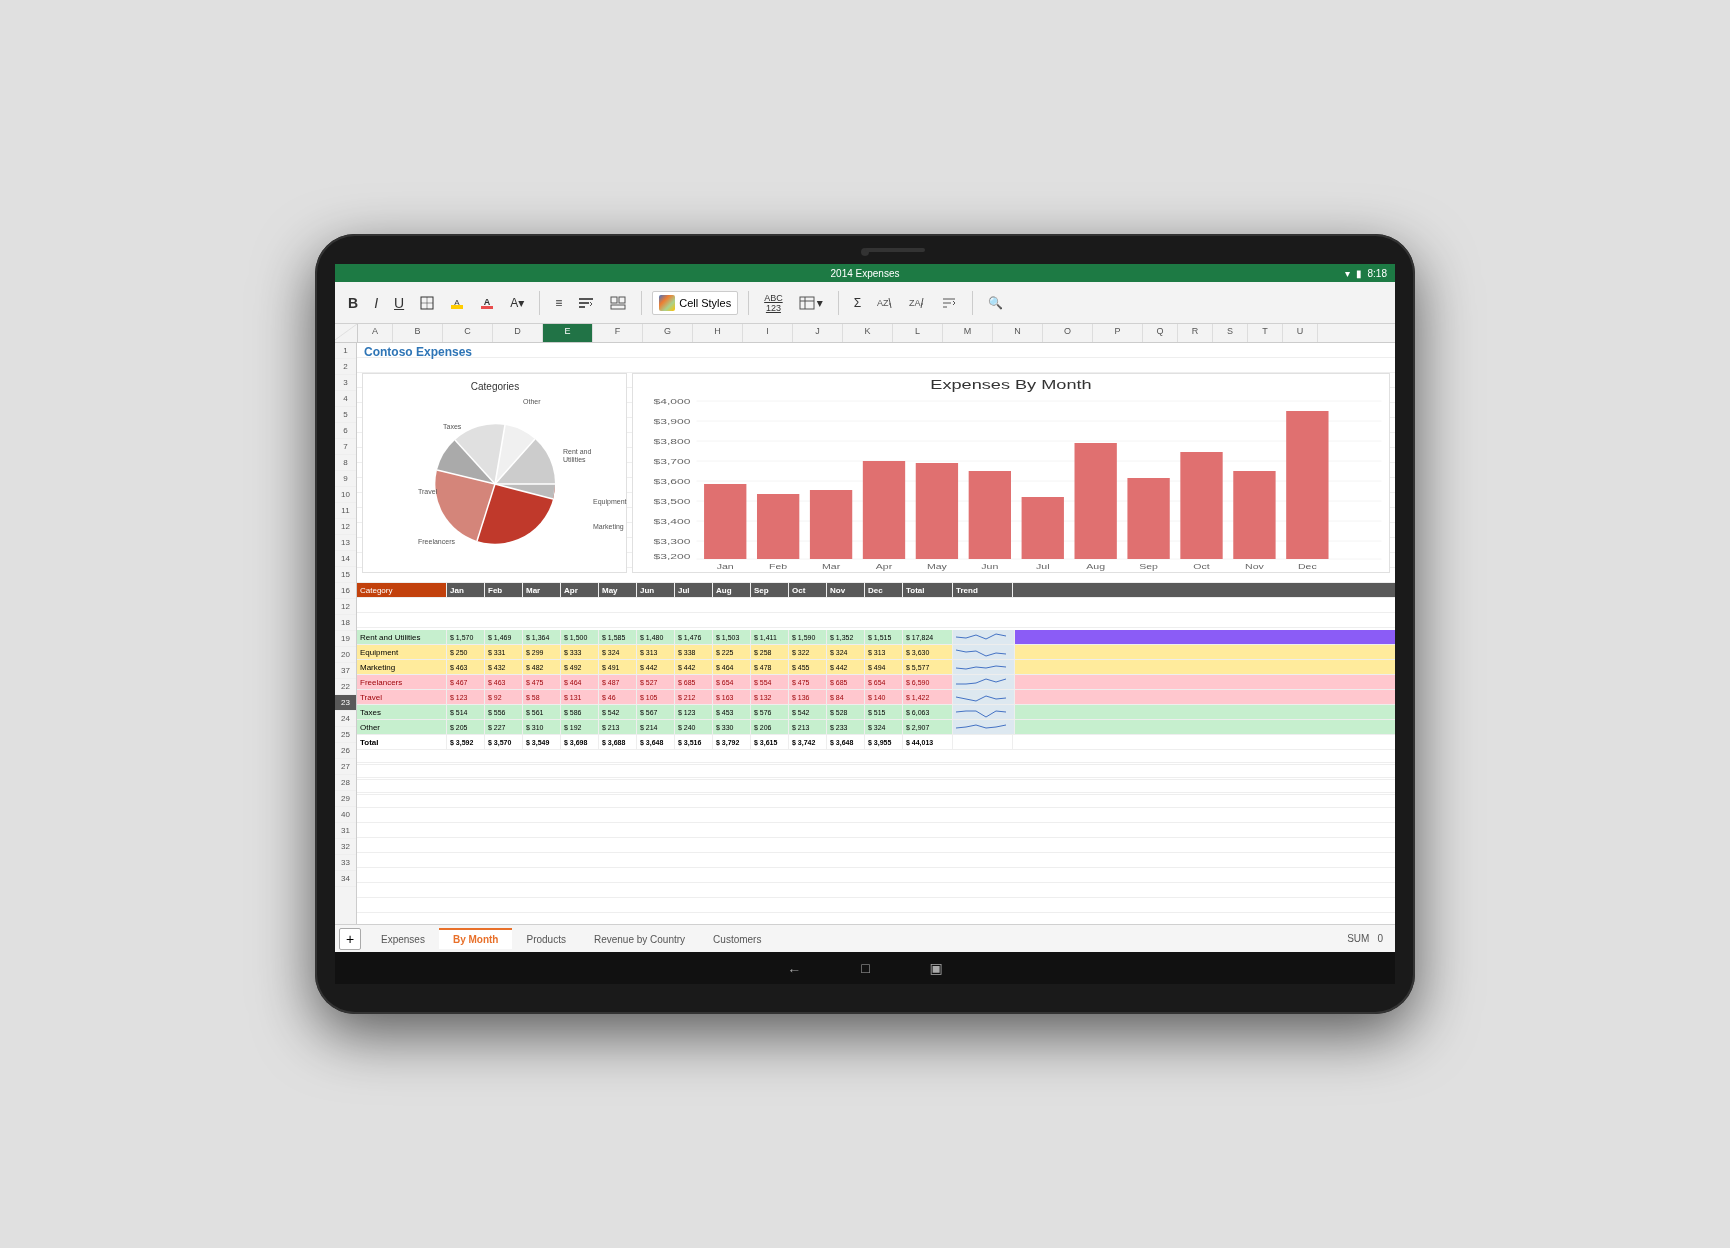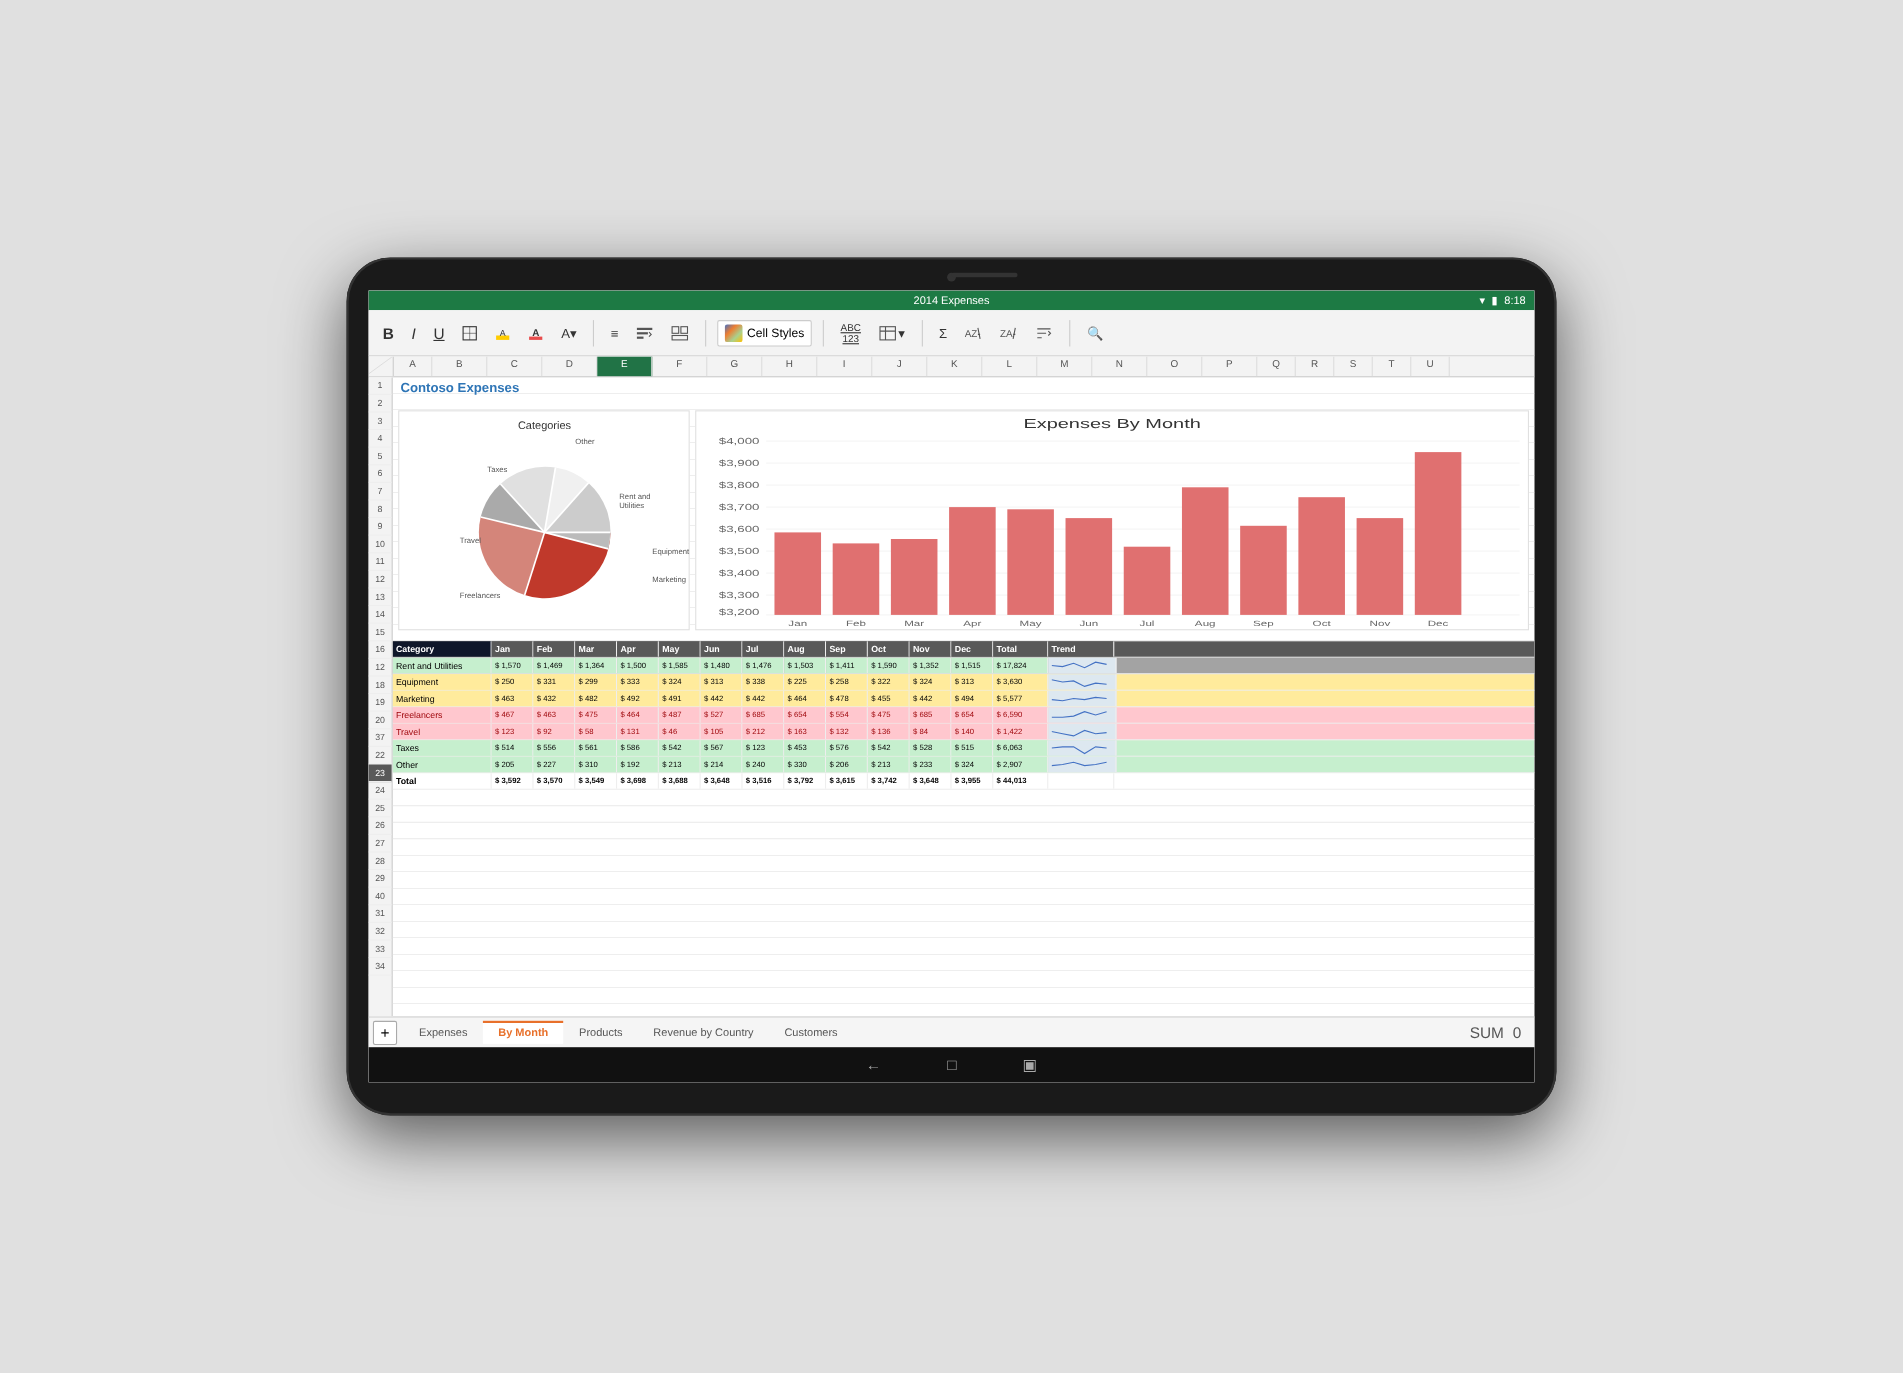--- a/index.html
+++ b/index.html
@@ -276,21 +276,21 @@
       color: #555;
     }
     .sheet-tab.active {
       border-top: 2px solid #e8702a;
       color: #e8702a;
       font-weight: bold;
       background: white;
     }
     .sum-area {
       margin-left: auto;
-      font-size: 14px;
+      font-size: 10px;
       color: #555;
       padding-right: 8px;
       display: flex;
       gap: 8px;
       justify-content: flex-end;
     }
 
     
     .android-nav {
       background: #111;
@@ -579,38 +579,38 @@
               <text x="411" y="195" font-size="7" fill="#666" text-anchor="middle">Nov</text>
 
               <rect x="432" y="37" width="28" height="148" fill="#e07070"></rect>
               <text x="446" y="195" font-size="7" fill="#666" text-anchor="middle">Dec</text>
             </svg>
           </div>
 
           <div style="position:absolute; top:240px; left:0; right:0; z-index:6;">
 
             <div class="cell-row" style="background:#595959;">
-              <div class="cell wide" style="min-width:90px; background:#0f172a; color:white; font-weight:bold;">Category</div>
+              <div class="cell wide" style="min-width:90px; background:#c2410c; color:white; font-weight:normal;">Category</div>
               <div class="cell" style="min-width:38px;background:#595959;color:white;font-weight:bold;">Jan</div>
               <div class="cell" style="min-width:38px;background:#595959;color:white;font-weight:bold;">Feb</div>
               <div class="cell" style="min-width:38px;background:#595959;color:white;font-weight:bold;">Mar</div>
               <div class="cell" style="min-width:38px;background:#595959;color:white;font-weight:bold;">Apr</div>
               <div class="cell" style="min-width:38px;background:#595959;color:white;font-weight:bold;">May</div>
               <div class="cell" style="min-width:38px;background:#595959;color:white;font-weight:bold;">Jun</div>
               <div class="cell" style="min-width:38px;background:#595959;color:white;font-weight:bold;">Jul</div>
               <div class="cell" style="min-width:38px;background:#595959;color:white;font-weight:bold;">Aug</div>
               <div class="cell" style="min-width:38px;background:#595959;color:white;font-weight:bold;">Sep</div>
               <div class="cell" style="min-width:38px;background:#595959;color:white;font-weight:bold;">Oct</div>
               <div class="cell" style="min-width:38px;background:#595959;color:white;font-weight:bold;">Nov</div>
               <div class="cell" style="min-width:38px;background:#595959;color:white;font-weight:bold;">Dec</div>
               <div class="cell" style="min-width:50px;background:#595959;color:white;font-weight:bold;">Total</div>
               <div class="cell" style="min-width:60px;background:#595959;color:white;font-weight:bold;">Trend</div>
             </div>
 
-            <div class="cell-row" style="background:#a3a3a3;">
+            <div class="cell-row" style="background:#8b5cf6;margin-top:32px;">
               <div class="cell wide" style="min-width:90px;background:#c6efce;">Rent and Utilities</div>
               <div class="cell" style="min-width:38px;background:#c6efce; font-size:7px;">$ 1,570</div>
               <div class="cell" style="min-width:38px;background:#c6efce; font-size:7px;">$ 1,469</div>
               <div class="cell" style="min-width:38px;background:#c6efce; font-size:7px;">$ 1,364</div>
               <div class="cell" style="min-width:38px;background:#c6efce; font-size:7px;">$ 1,500</div>
               <div class="cell" style="min-width:38px;background:#c6efce; font-size:7px;">$ 1,585</div>
               <div class="cell" style="min-width:38px;background:#c6efce; font-size:7px;">$ 1,480</div>
               <div class="cell" style="min-width:38px;background:#c6efce; font-size:7px;">$ 1,476</div>
               <div class="cell" style="min-width:38px;background:#c6efce; font-size:7px;">$ 1,503</div>
               <div class="cell" style="min-width:38px;background:#c6efce; font-size:7px;">$ 1,411</div>

